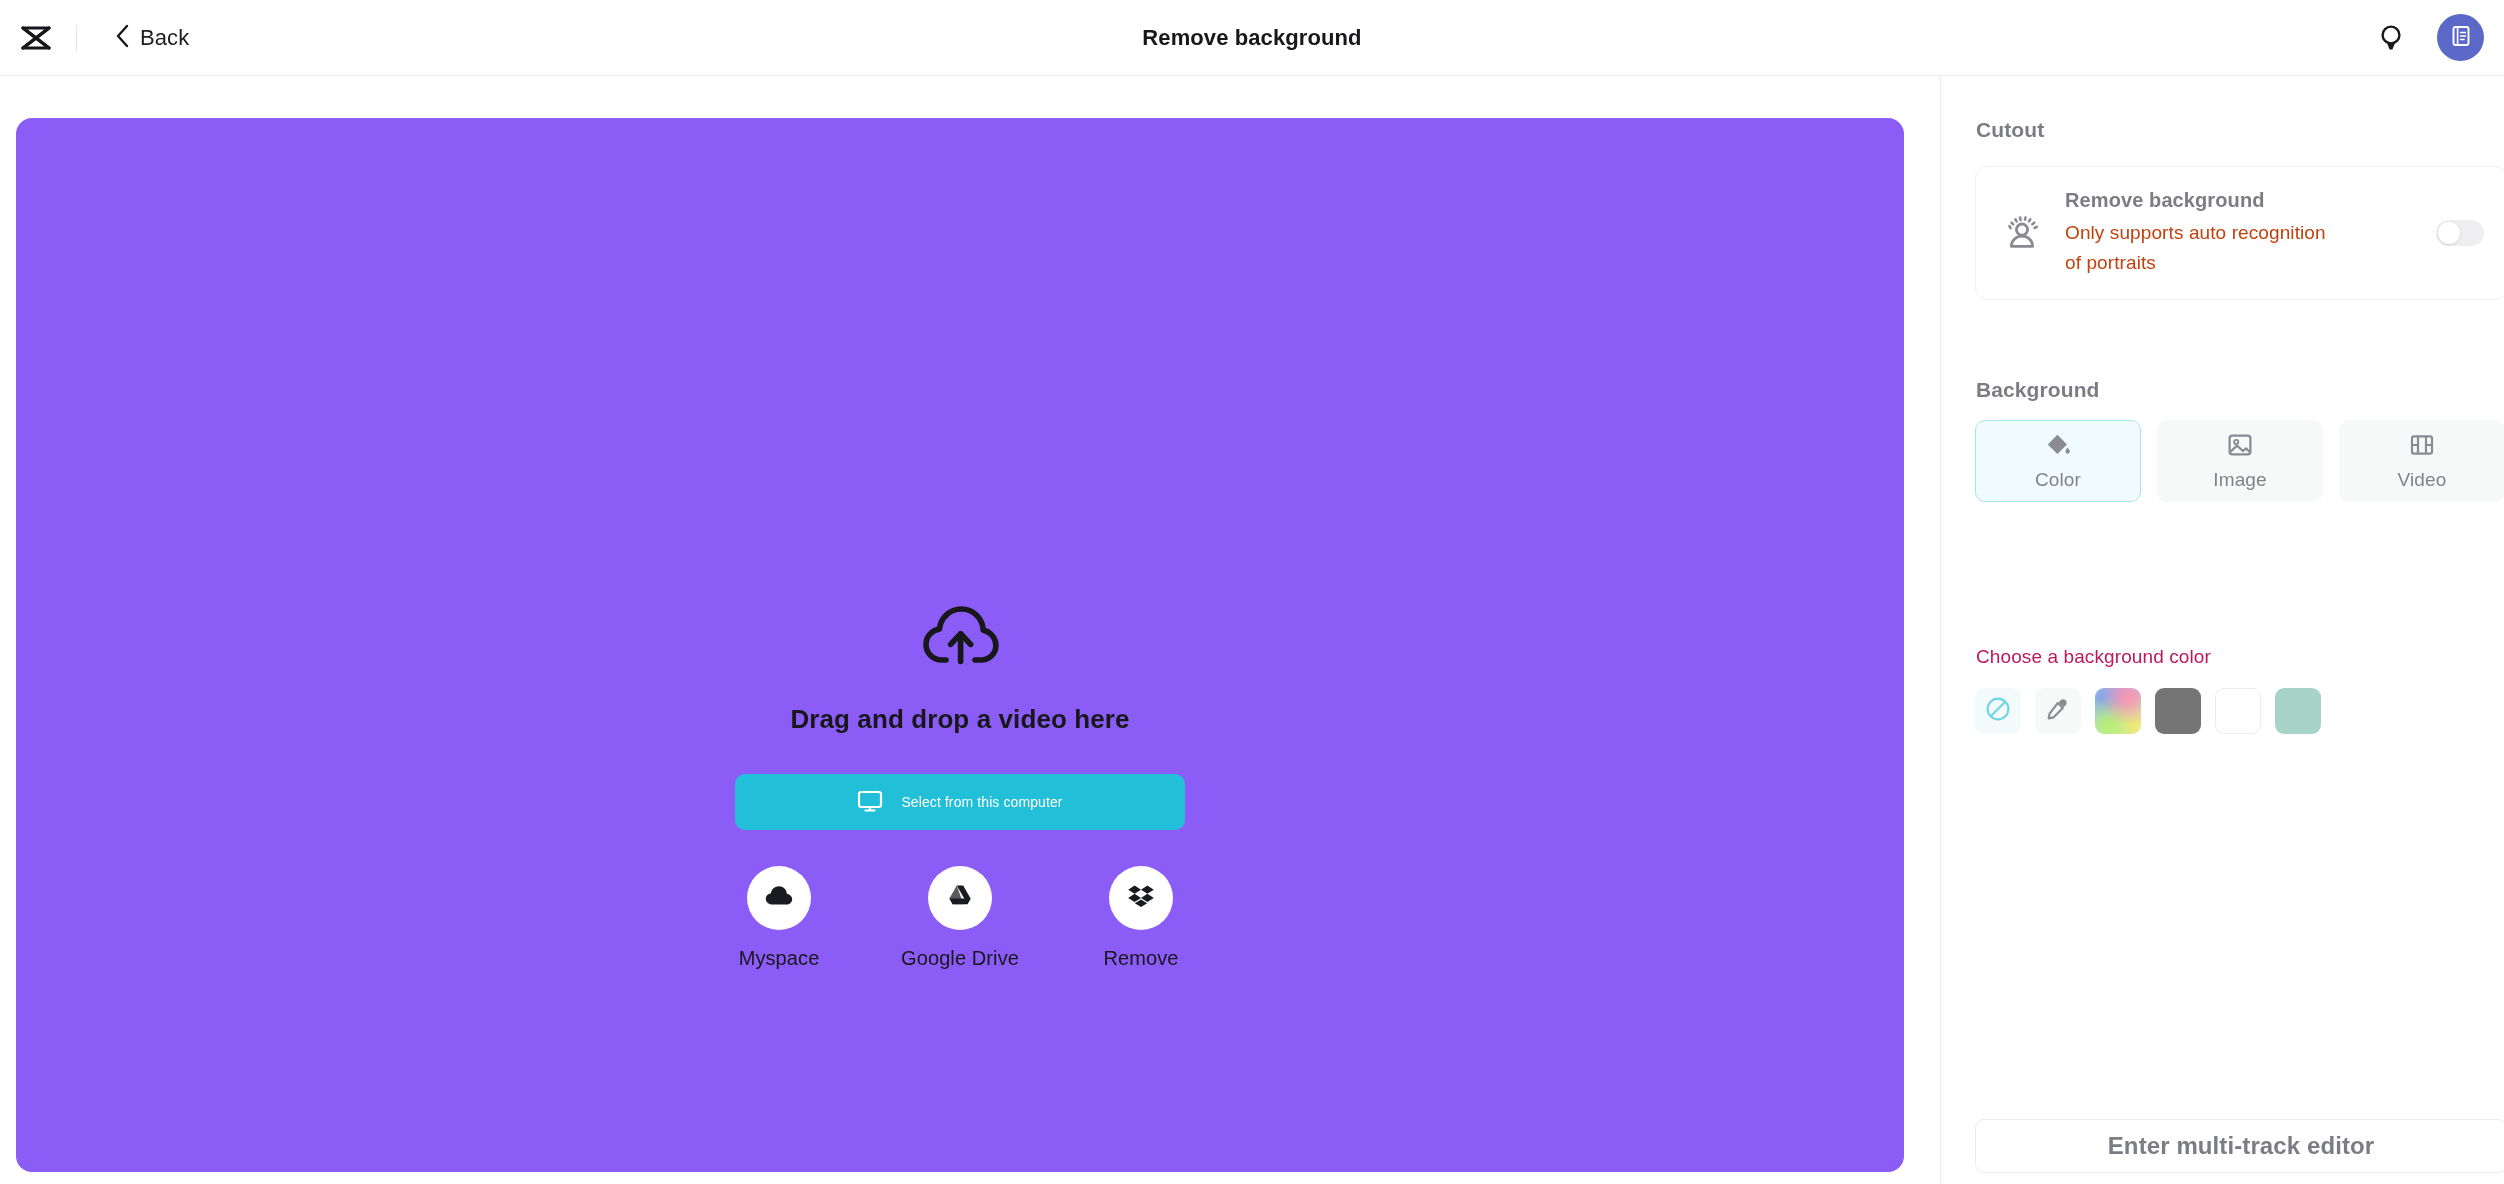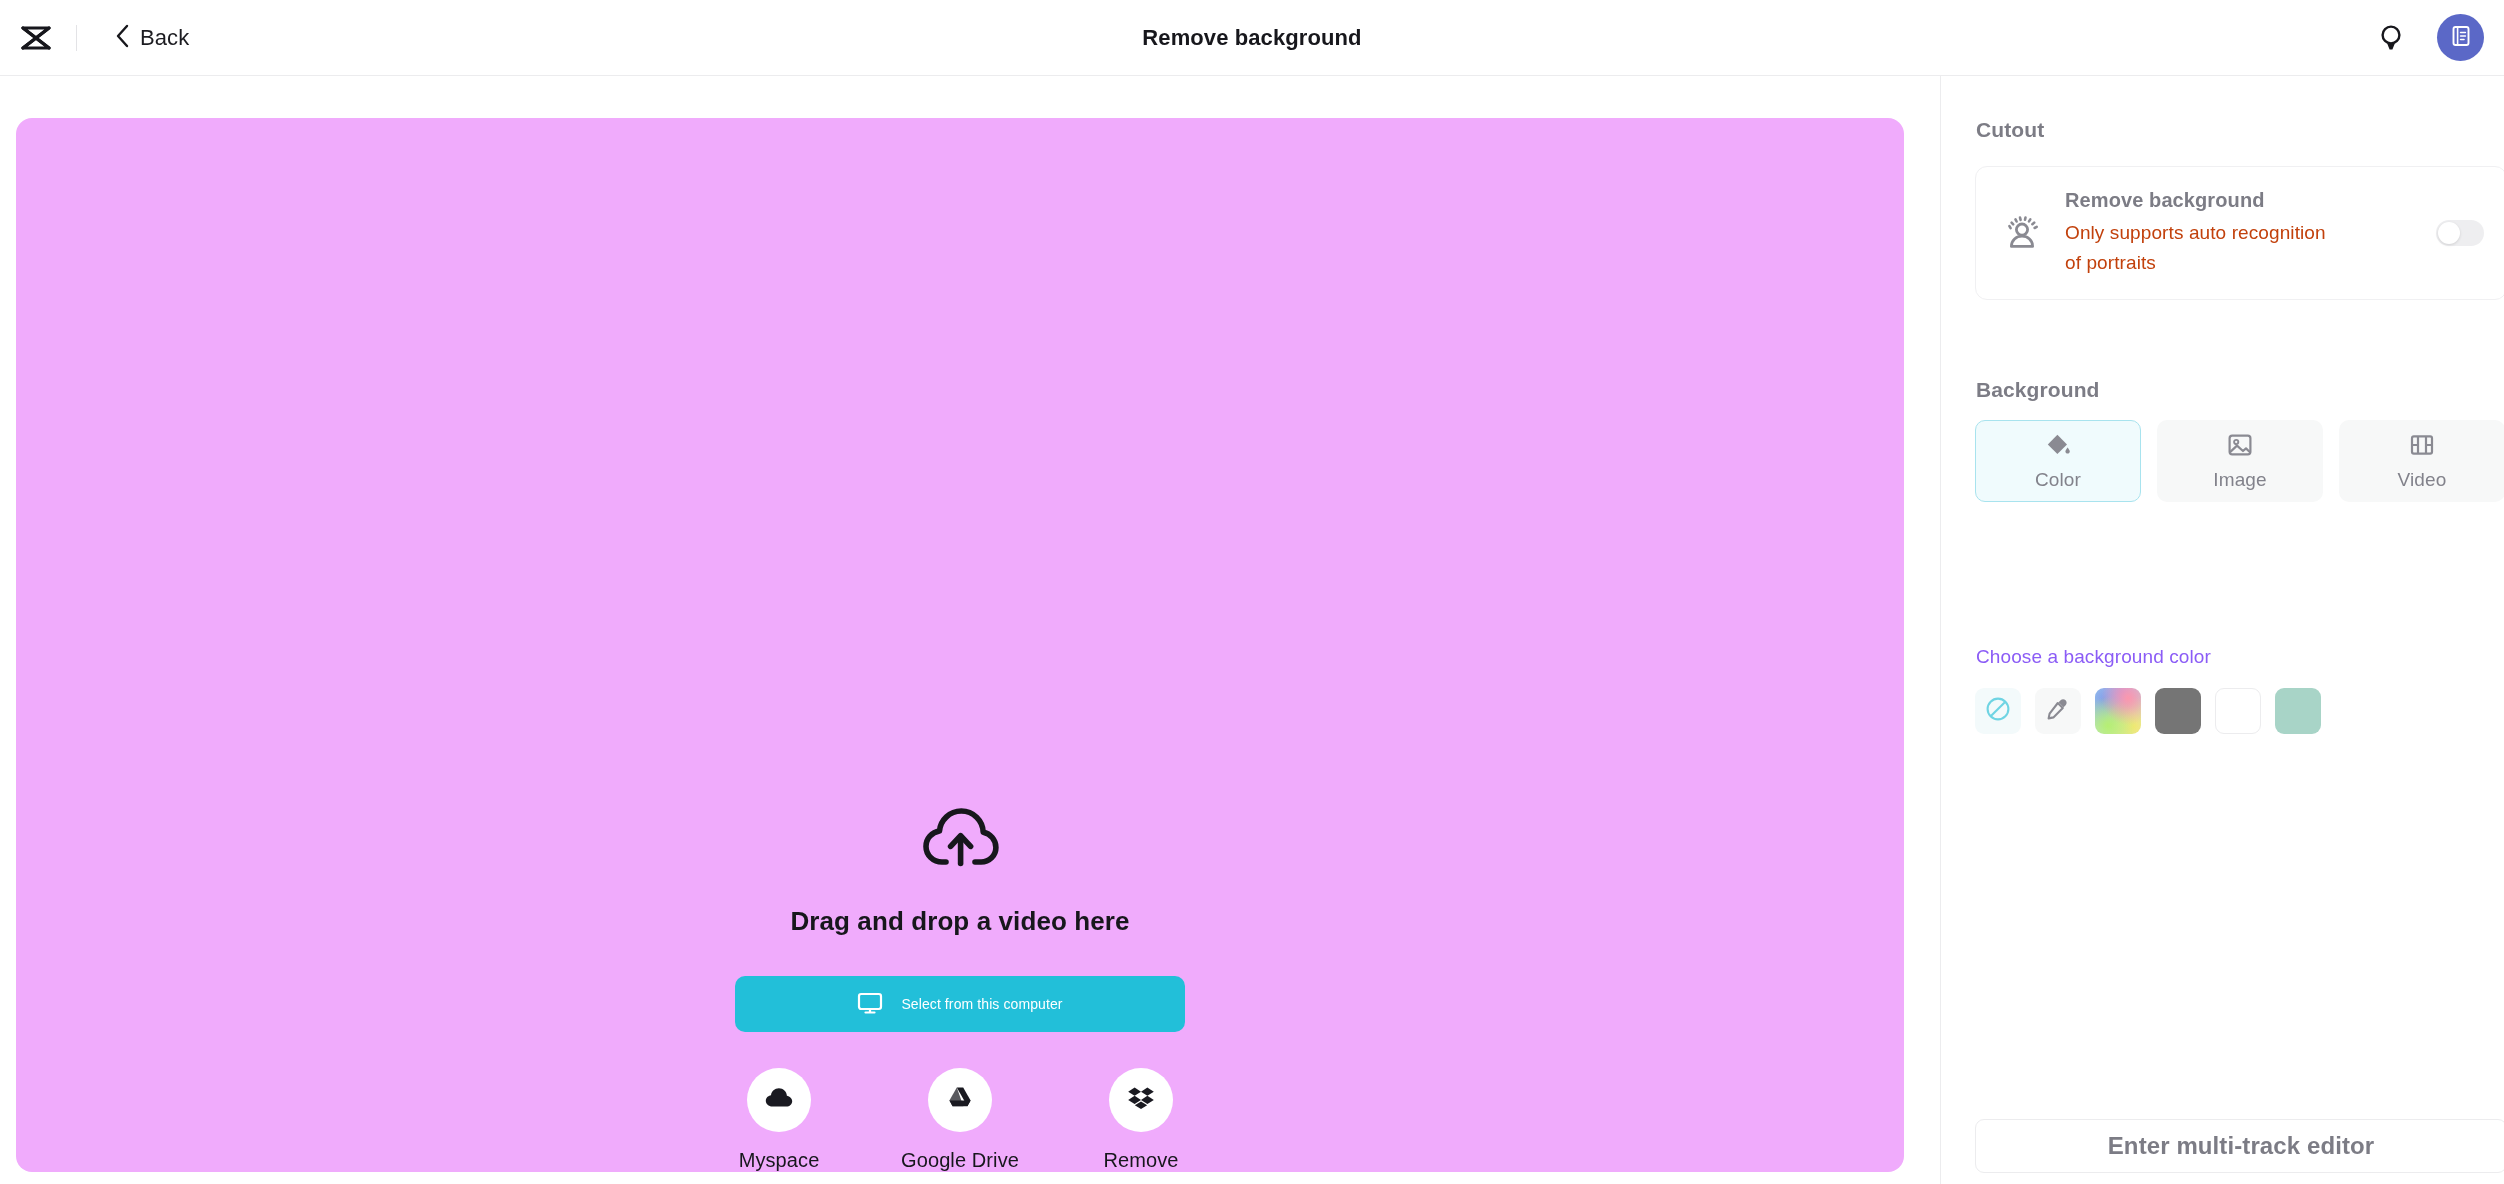--- a/index.html
+++ b/index.html
@@ -110,24 +110,24 @@
     cursor: pointer;
   }
 
   
   .canvas-wrap {
     position: absolute;
     left: 16px;
     top: 118px;
     width: 1888px;
     height: 1054px;
-    background: #f0abfc;
+    background: #8b5cf6;
     border-radius: 16px;
     display: flex;
-    align-items: flex-end;
+    align-items: center;
     justify-content: center;
   }
 
   .dropzone {
     margin-top: 284px;
     display: flex;
     flex-direction: column;
     align-items: center;
   }
 
@@ -302,21 +302,21 @@
     font-size: 19px;
     color: #82828b;
     letter-spacing: .1px;
   }
 
   .choose-color-label {
     position: absolute;
     left: 35px;
     top: 570px;
     font-size: 19px;
-    color: #8b5cf6;
+    color: #be185d;
     letter-spacing: .1px;
     text-align: right;
   }
 
   .swatches {
     position: absolute;
     left: 34px;
     top: 612px;
     display: flex;
     gap: 14px;

